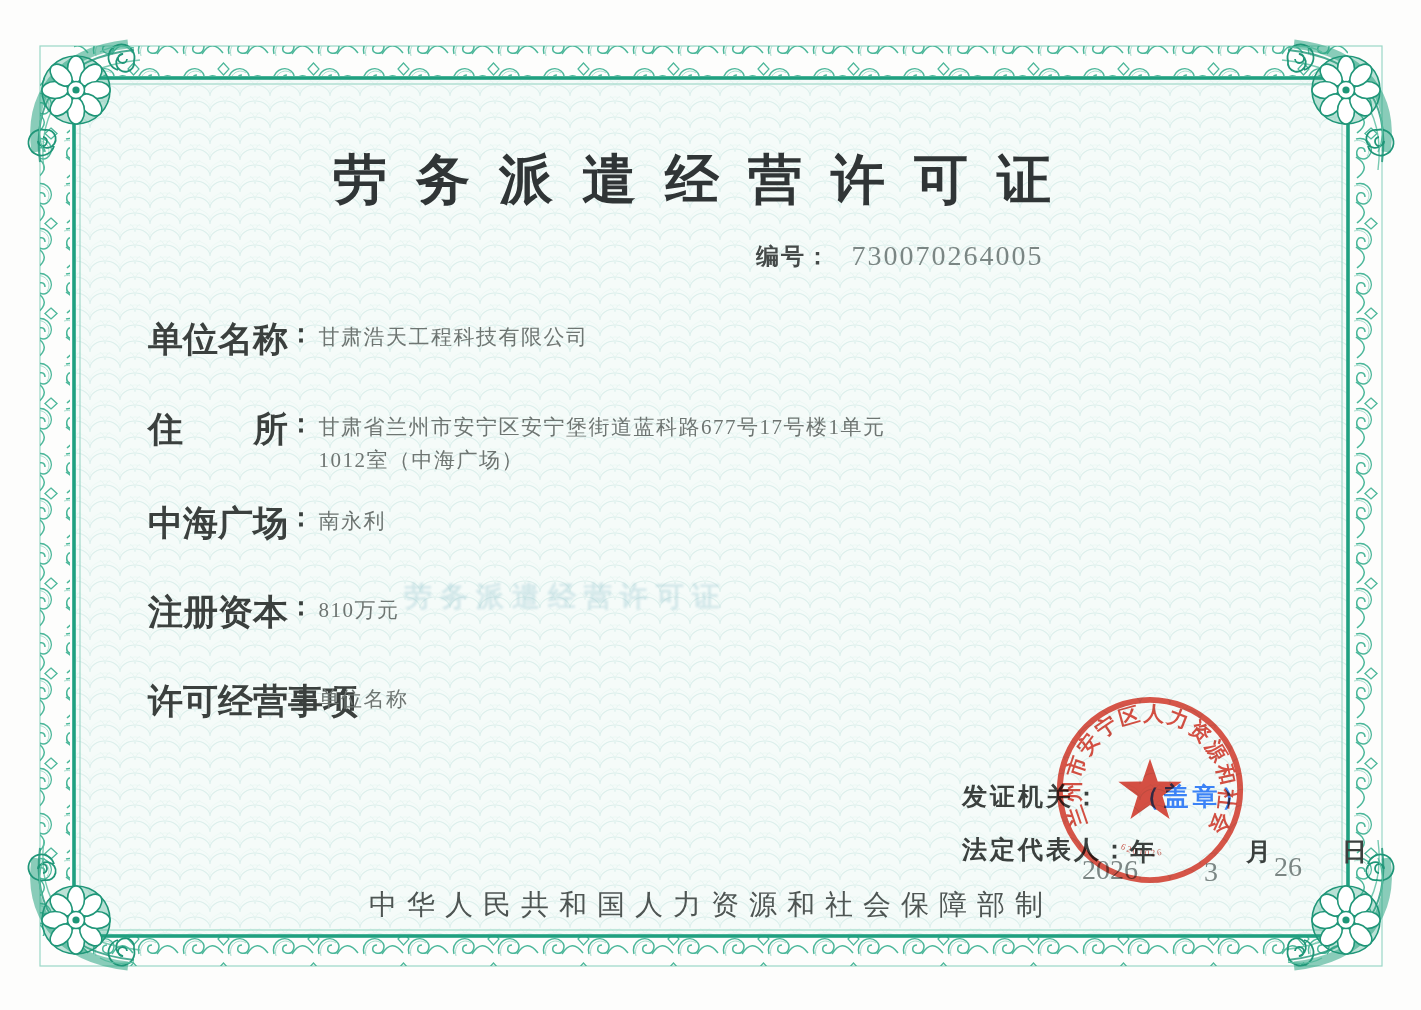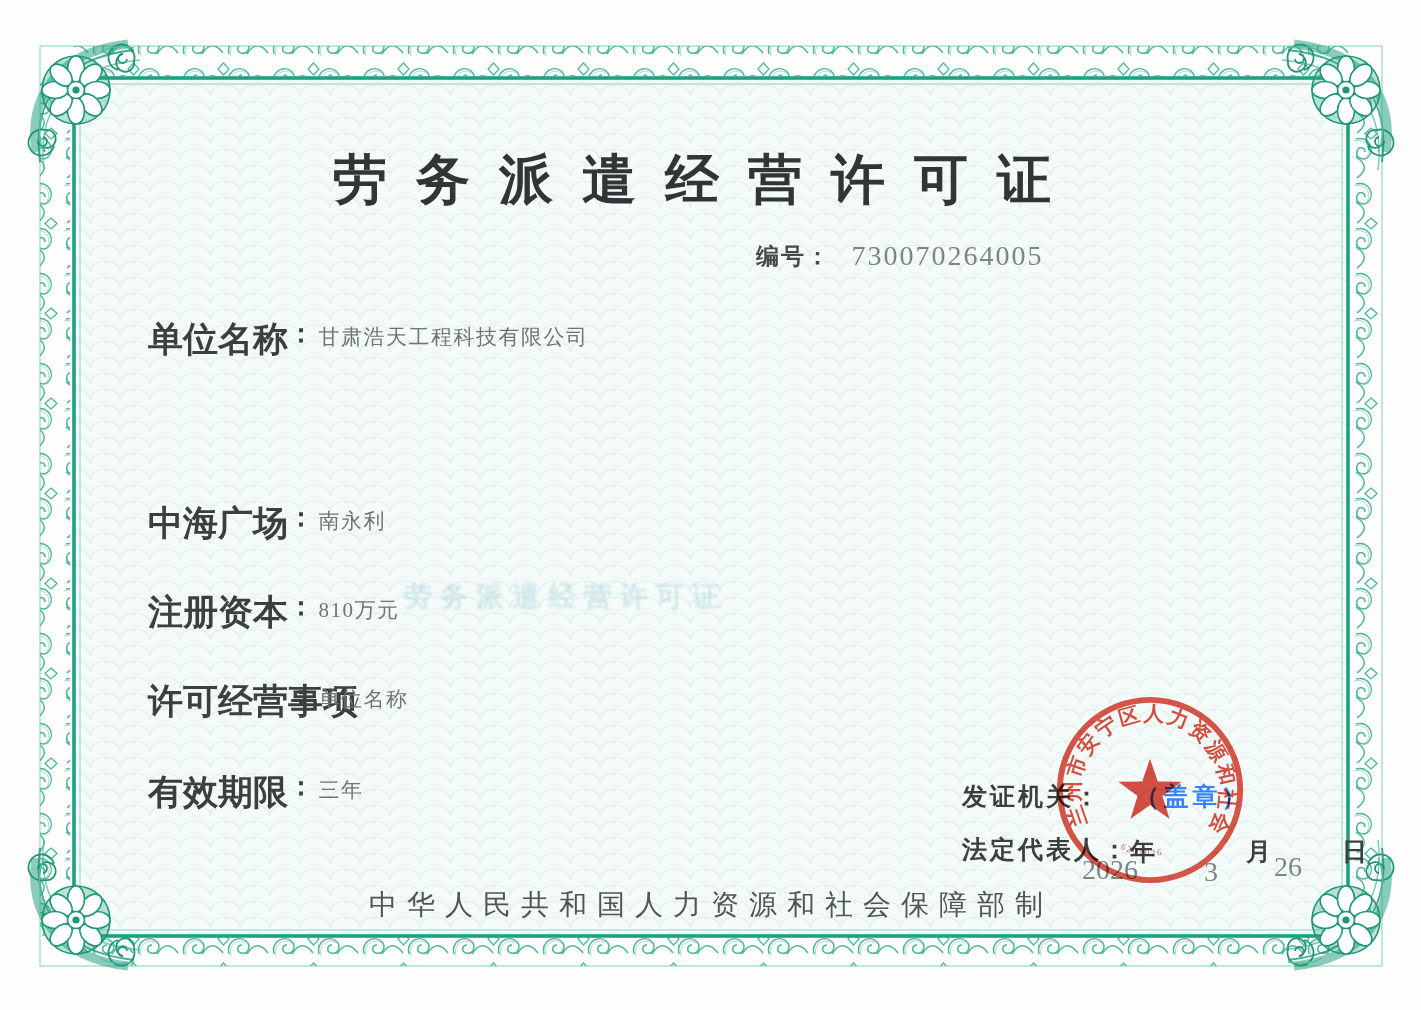--- a/index.html
+++ b/index.html
@@ -149,35 +149,36 @@
 
   <div class="serial-row">
     <span class="serial-label">编号：</span>
     <span class="serial-value">730070264005</span>
   </div>
 
   <div class="field-row row-0">
     <span class="flabel">单位名称</span><span class="fcolon">：</span>
     <span class="fvalue">甘肃浩天工程科技有限公司</span>
   </div>
+  <div class="field-row row-1">
+    <span class="flabel">住所</span><span class="fcolon">：</span>
+    <span class="fvalue">甘肃省兰州市安宁区安宁堡街道蓝科路677号17号楼1单元
+1012室（中海广场）</span>
+  </div>
   <div class="field-row row-2">
     <span class="flabel">中海广场</span><span class="fcolon">：</span>
     <span class="fvalue">南永利</span>
   </div>
   <div class="field-row row-3">
     <span class="flabel">注册资本</span><span class="fcolon">：</span>
     <span class="fvalue">810万元</span>
   </div>
   <div class="field-row row-4">
     <span class="flabel">许可经营事项</span><span class="fcolon">：</span>
     <span class="fvalue">单位名称</span>
-  </div>
-  <div class="field-row row-5">
-    <span class="flabel">有效期限</span><span class="fcolon">：</span>
-    <span class="fvalue">三年</span>
   </div>
 
   <div class="issuer-row">
     <span class="rlabel">发证机关：</span>
     <span class="stamp-note">（盖章）</span>
   </div>
 
   <div class="issue-date-row">
     <span class="rlabel">法定代表人：</span>
     <span class="dpart dval dp-year">2026</span>

